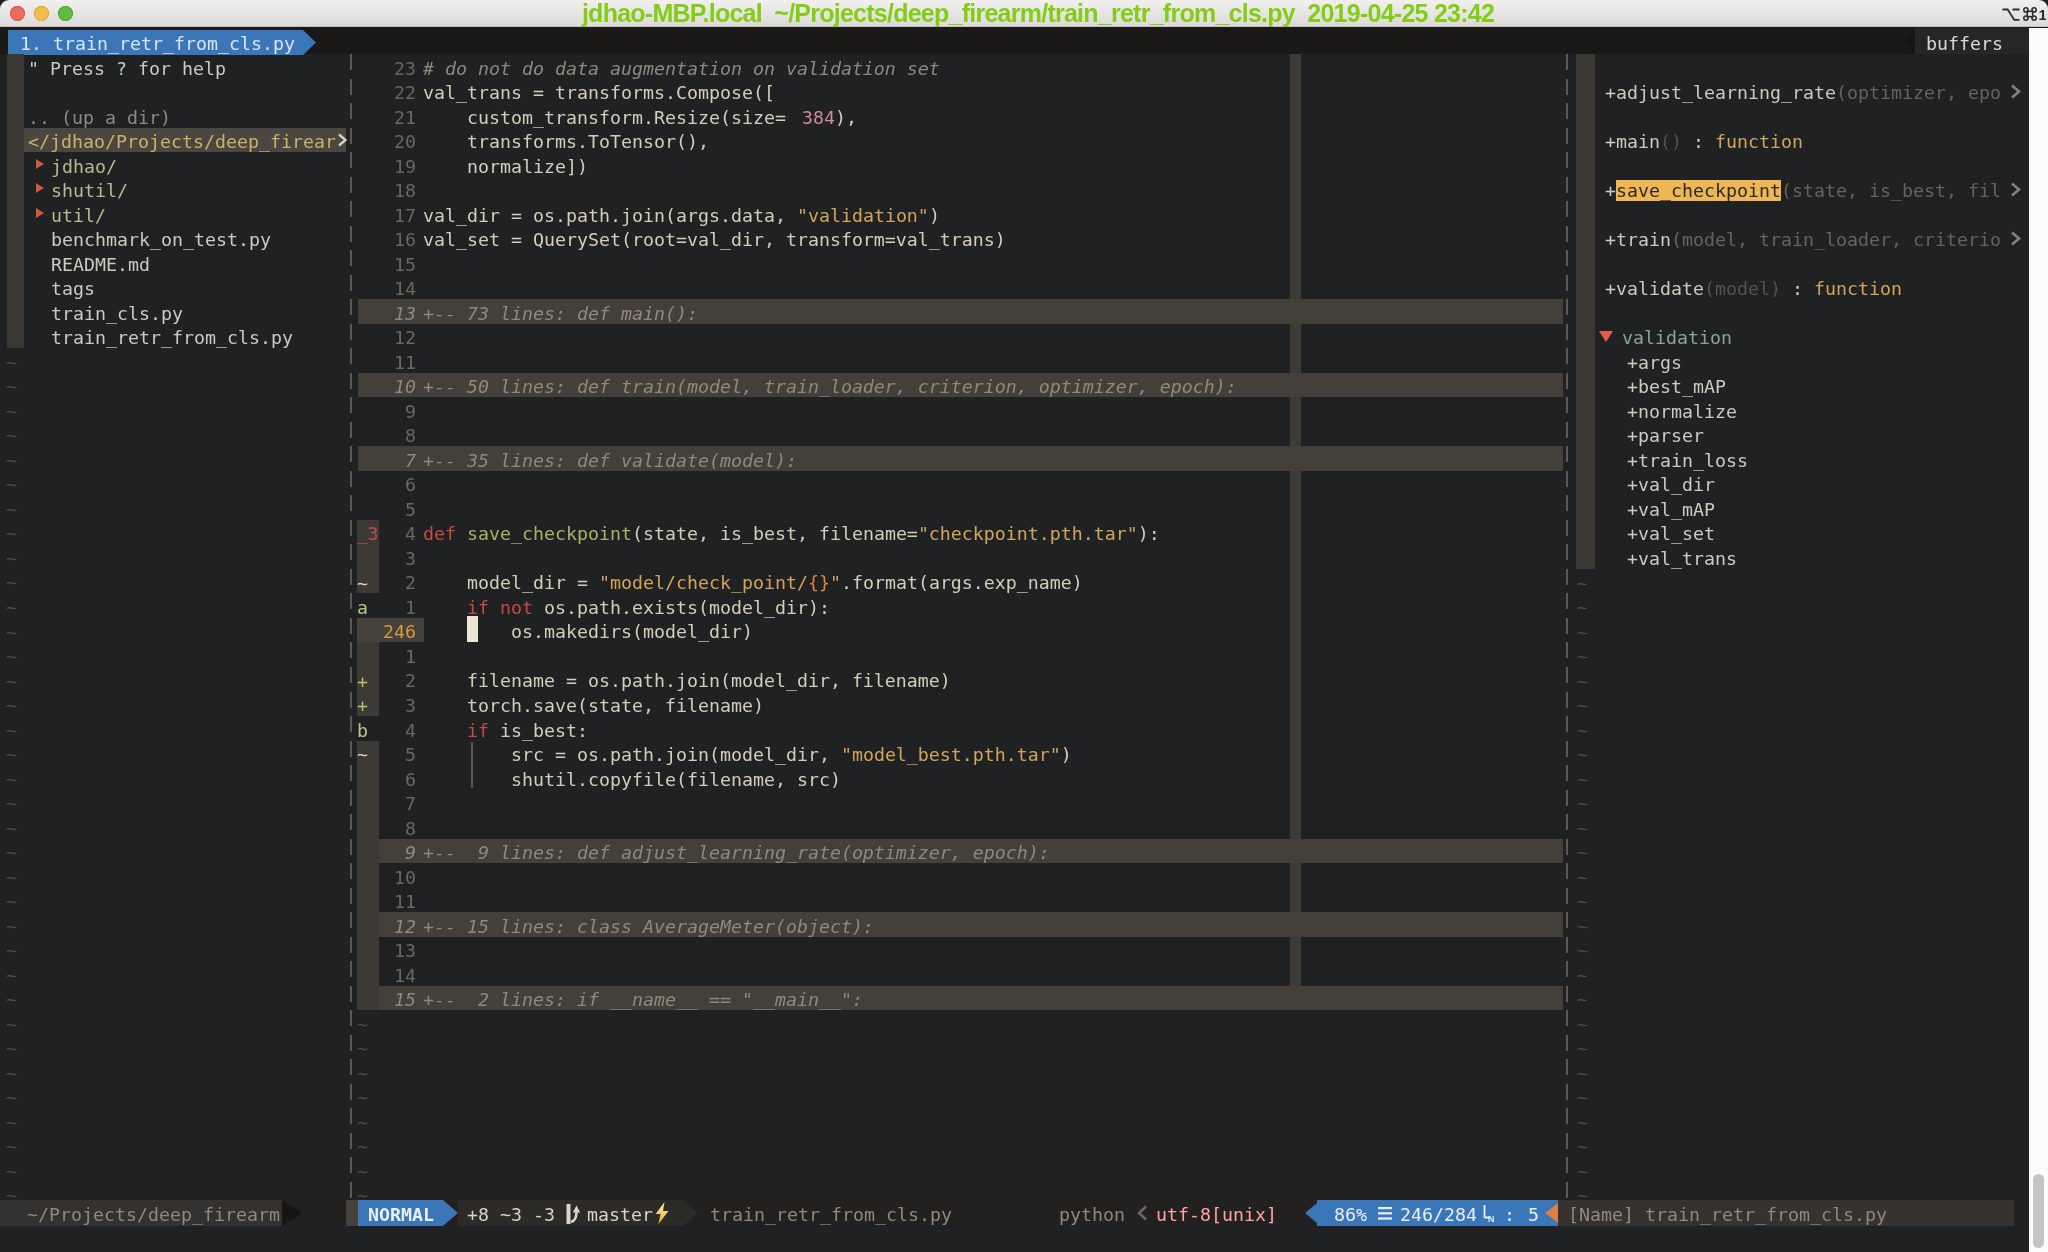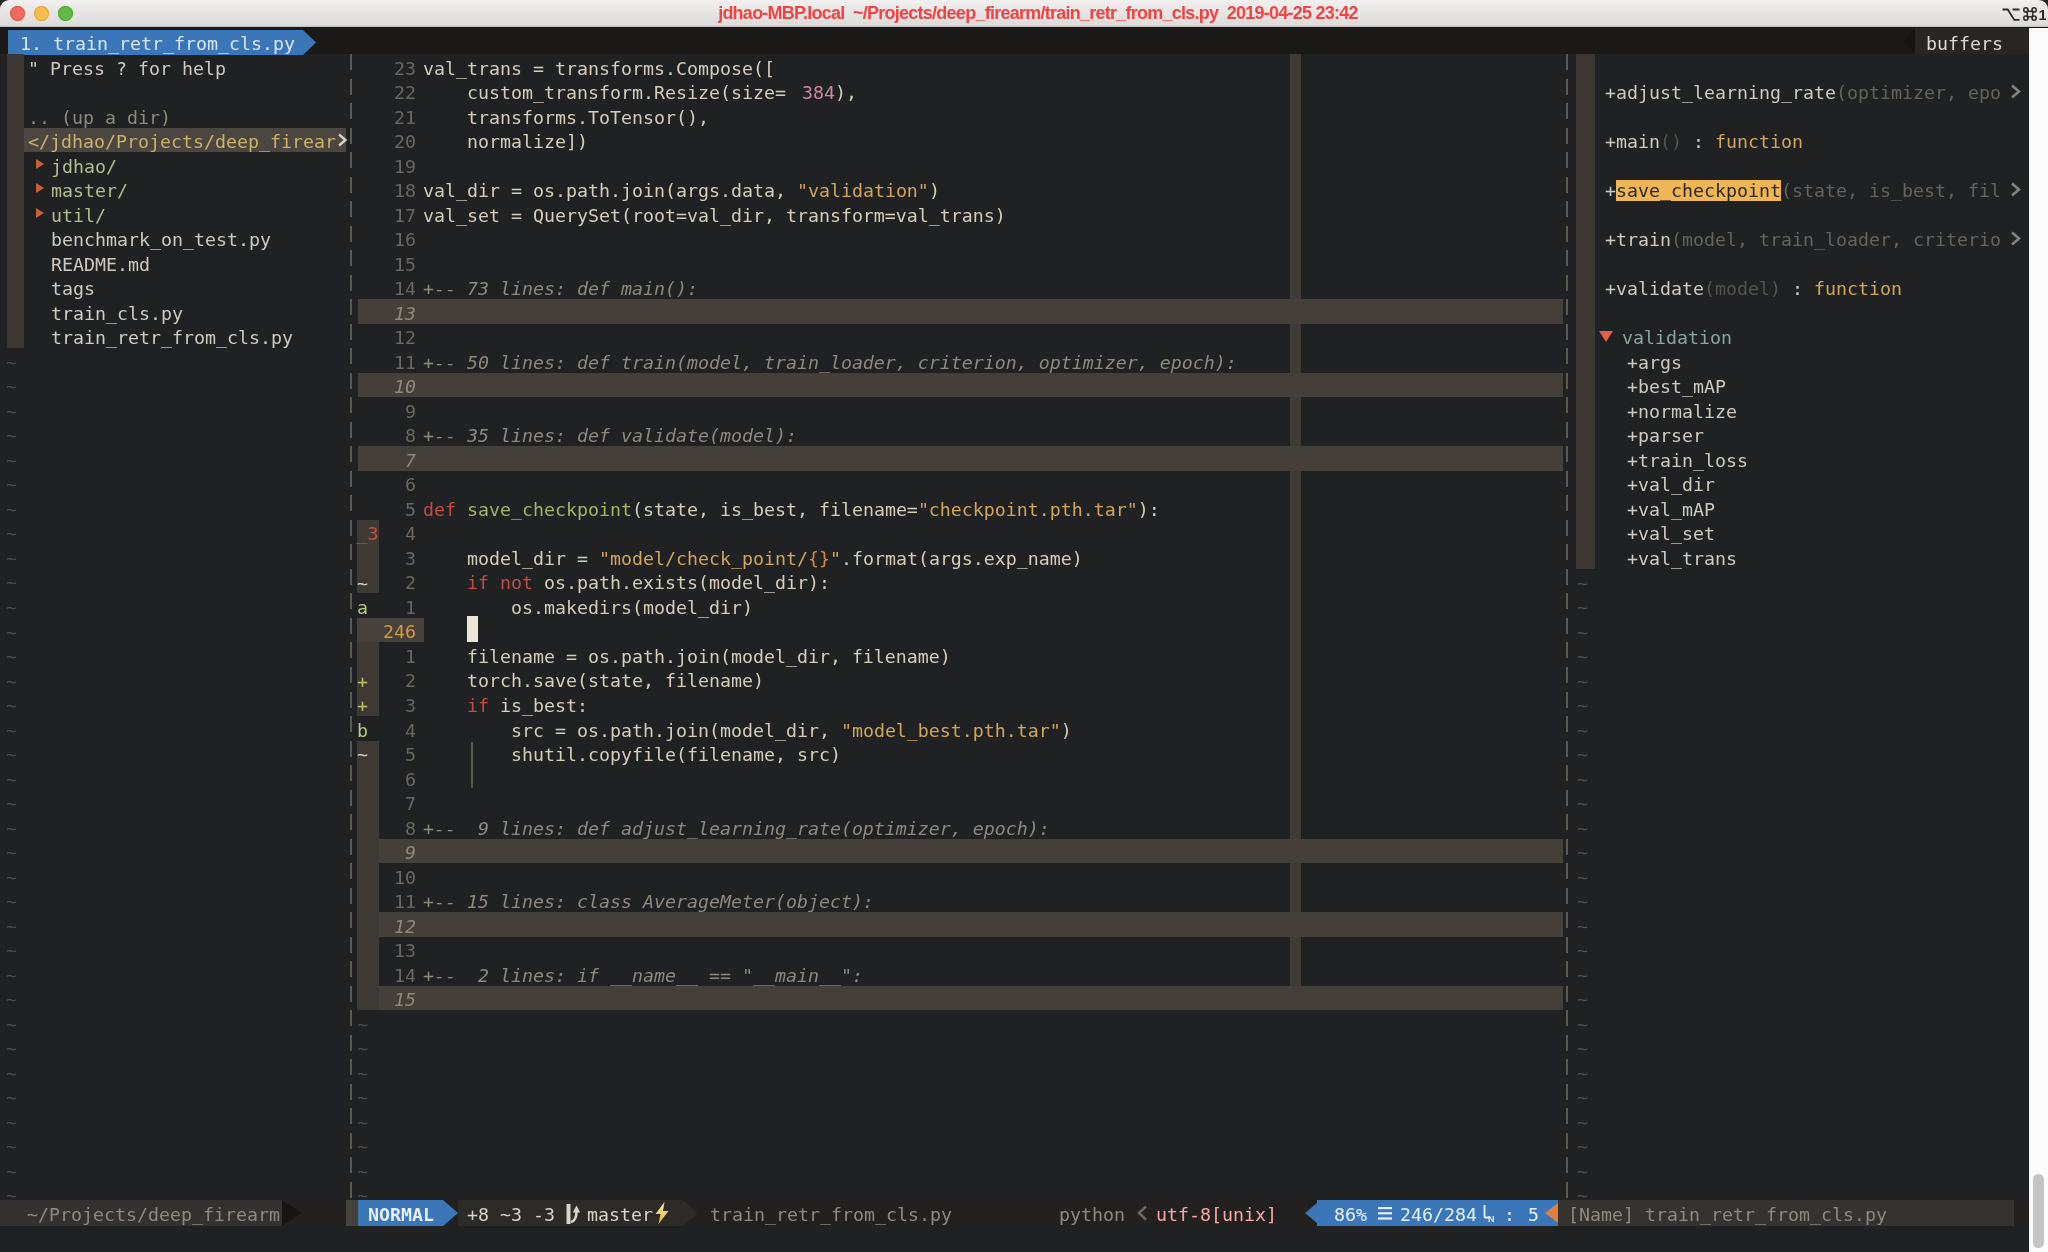--- a/index.html
+++ b/index.html
@@ -6,21 +6,21 @@
 pre{margin:0;position:absolute;white-space:pre;}
 .cm{color:#8f897d;font-style:italic;}
 .s{color:#d2a65a;} .k{color:#c84b3f;} .fn{color:#a9b366;} .n{color:#cf8b9d;margin-left:16px;} .g{color:#67635b;} .y{color:#d2a65a;text-align:right;}
 </style></head><body>
 <div class="a" style="left:0;top:0;width:2048px;height:28px;background:linear-gradient(#f1f0ef,#dad9d8);border-radius:9px 9px 0 0;"></div>
 <div class="a" style="left:0px;top:25.5px;width:2048px;height:1px;background:#c0bfbd;"></div>
 <div class="a" style="left:0px;top:26.5px;width:2048px;height:1.5px;background:#1b1a19;"></div>
 <div class="a" style="left:10.0px;top:6px;width:15px;height:15px;border-radius:50%;background:#ee6a5f;box-shadow:inset 0 0 0 1px #d85c50;"></div>
 <div class="a" style="left:34.0px;top:6px;width:15px;height:15px;border-radius:50%;background:#f5bd4f;box-shadow:inset 0 0 0 1px #dda73b;"></div>
 <div class="a" style="left:58.0px;top:6px;width:15px;height:15px;border-radius:50%;background:#61ba46;box-shadow:inset 0 0 0 1px #51a634;"></div>
-<div class="a" style="left:0;top:0;width:2002px;text-align:center;font-family:'Liberation Sans',sans-serif;font-size:18px;font-weight:bold;color:#ef4444;line-height:27px;letter-spacing:-0.75px;"><span style="margin-left:74px;">jdhao-MBP.local&nbsp; ~/Projects/deep_firearm/train_retr_from_cls.py&nbsp; 2019-04-25 23:42</span></div>
+<div class="a" style="left:0;top:0;width:2002px;text-align:center;font-family:'Liberation Sans',sans-serif;font-size:25px;font-weight:bold;color:#84cc16;line-height:27px;letter-spacing:-0.75px;"><span style="margin-left:74px;">jdhao-MBP.local&nbsp; ~/Projects/deep_firearm/train_retr_from_cls.py&nbsp; 2019-04-25 23:42</span></div>
 <svg class="a" style="left:2002px;top:5px;" width="44" height="18" viewBox="0 0 44 18">
     <g stroke="#2d2d2d" stroke-width="1.8" fill="none">
       <path d="M0.5,4.5 h5.2 l6.6,10.4 h5.2 M10.5,4.5 h7"></path>
     </g>
     <g stroke="#2d2d2d" stroke-width="1.6" fill="none">
       <rect x="25.3" y="6.3" width="5.4" height="5.4"></rect>
       <circle cx="23.9" cy="4.9" r="2.1"></circle>
       <circle cx="32.1" cy="4.9" r="2.1"></circle>
       <circle cx="23.9" cy="13.1" r="2.1"></circle>
       <circle cx="32.1" cy="13.1" r="2.1"></circle>
@@ -41,21 +41,21 @@
 <div class="a" style="left:24px;top:127.56px;width:322px;height:24.52px;background:#4b4640;"></div>
 <pre class="" style="left:28px;top:56.6px;color:#cfc9bf;">" Press ? for help</pre>
 <pre class="" style="left:28px;top:105.63999999999999px;color:#8f897d;">.. (up a dir)</pre>
 <pre class="" style="left:28px;top:130.16px;color:#c9b26a;">&lt;/jdhao/Projects/deep_firear</pre>
 <svg class="a" style="left:337px;top:133.06px" width="11" height="14" viewBox="0 0 11 14">
     <path d="M2,1.5 L8.5,7 L2,12.5" stroke="#d8d2c2" stroke-width="2.3" fill="none"></path>
   </svg>
 <div class="a" style="left:36px;top:158.57999999999998px;width:0;height:0;border-left:8px solid #cc5d39;border-top:5.5px solid transparent;border-bottom:5.5px solid transparent;"></div>
 <pre class="" style="left:51px;top:154.67999999999998px;color:#b4bd8b;">jdhao/</pre>
 <div class="a" style="left:36px;top:183.1px;width:0;height:0;border-left:8px solid #cc5d39;border-top:5.5px solid transparent;border-bottom:5.5px solid transparent;"></div>
-<pre class="" style="left:51px;top:179.2px;color:#b4bd8b;">master/</pre>
+<pre class="" style="left:51px;top:179.2px;color:#b4bd8b;">shutil/</pre>
 <div class="a" style="left:36px;top:207.62px;width:0;height:0;border-left:8px solid #cc5d39;border-top:5.5px solid transparent;border-bottom:5.5px solid transparent;"></div>
 <pre class="" style="left:51px;top:203.72px;color:#b4bd8b;">util/</pre>
 <pre class="" style="left:51px;top:228.23999999999998px;color:#cfc9bf;">benchmark_on_test.py</pre>
 <pre class="" style="left:51px;top:252.76px;color:#cfc9bf;">README.md</pre>
 <pre class="" style="left:51px;top:277.28000000000003px;color:#cfc9bf;">tags</pre>
 <pre class="" style="left:51px;top:301.8px;color:#cfc9bf;">train_cls.py</pre>
 <pre class="" style="left:51px;top:326.32px;color:#cfc9bf;">train_retr_from_cls.py</pre>
 <pre class="" style="left:6px;top:350.84000000000003px;color:#4f4b45;">~
 ~
 ~
@@ -143,21 +143,21 @@
   6
   7
   8
 <span class="cm">  9</span>
  10
  11
 <span class="cm"> 12</span>
  13
  14
 <span class="cm"> 15</span></pre>
-<pre class="" style="left:423px;top:56.6px;color:#d5cdb8;">
+<pre class="" style="left:423px;top:56.6px;color:#d5cdb8;"><span class="cm"># do not do data augmentation on validation set</span>
 val_trans = transforms.Compose([
     custom_transform.Resize(size=<span class="n">384</span>),
     transforms.ToTensor(),
     normalize])
 
 val_dir = os.path.join(args.data, <span class="s">"validation"</span>)
 val_set = QuerySet(root=val_dir, transform=val_trans)
 
 
 <span class="cm">+-- 73 lines: def main():</span>

